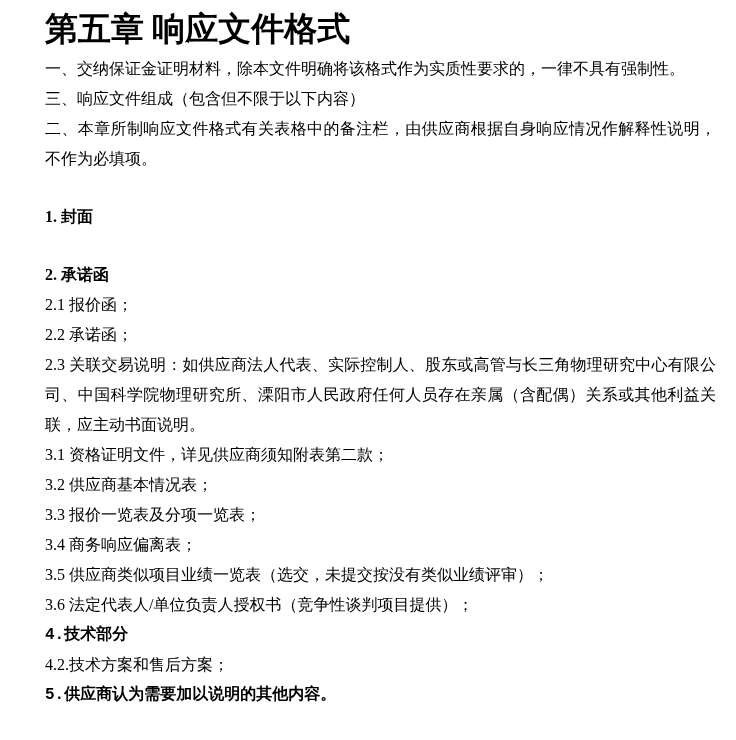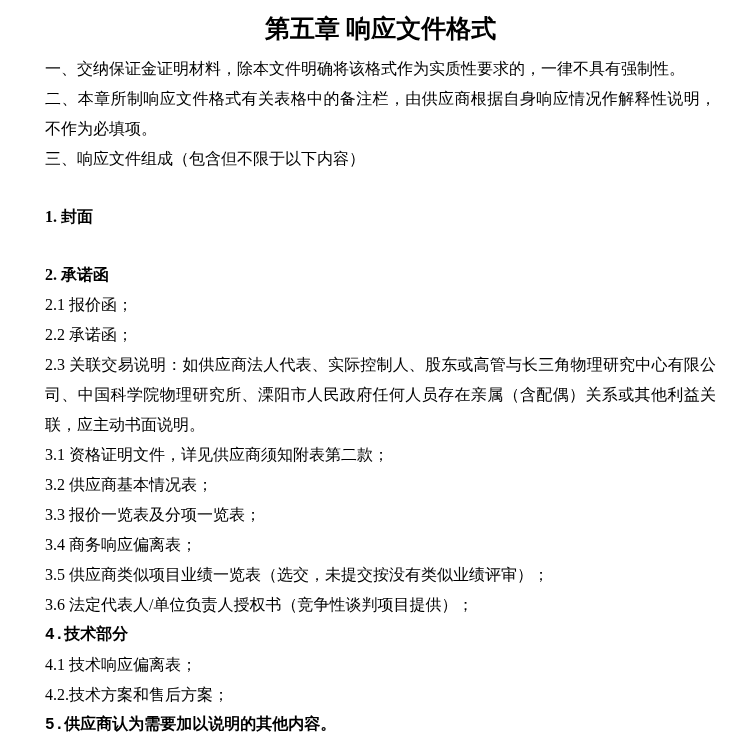--- a/index.html
+++ b/index.html
@@ -13,24 +13,24 @@
     height: 740px;
     box-sizing: border-box;
     padding: 12px 20px 0 45px;
     background: #ffffff;
     color: #000000;
     font-family: "Liberation Serif", "DejaVu Serif", serif;
     overflow: hidden;
   }
   .doc-title {
     margin: 0 0 8px 0;
-    font-size: 25px;
+    font-size: 33px;
     line-height: 34px;
     font-weight: bold;
-    text-align: center;
+    text-align: left;
     font-family: "Liberation Serif", "DejaVu Serif", serif;
   }
   .doc-body {
     font-size: 16px;
     line-height: 30px;
     text-align: justify;
   }
   .para {
     margin: 0;
     word-break: break-all;
@@ -45,31 +45,30 @@
   }
 </style>
 </head>
 <body>
 
 <div class="page">
   <h1 class="doc-title">第五章 响应文件格式</h1>
 
   <div class="doc-body">
     <p class="para">一、交纳保证金证明材料，除本文件明确将该格式作为实质性要求的，一律不具有强制性。</p>
+    <p class="para">三、响应文件组成（包含但不限于以下内容）</p>
     <p class="para">二、本章所制响应文件格式有关表格中的备注栏，由供应商根据自身响应情况作解释性说明，不作为必填项。</p>
-    <p class="para">三、响应文件组成（包含但不限于以下内容）</p>
     <p class="para bold-serif">1. 封面</p>
     <p class="para bold-serif">2. 承诺函</p>
     <p class="para">2.1 报价函；</p>
     <p class="para">2.2 承诺函；</p>
     <p class="para">2.3 关联交易说明：如供应商法人代表、实际控制人、股东或高管与长三角物理研究中心有限公司、中国科学院物理研究所、溧阳市人民政府任何人员存在亲属（含配偶）关系或其他利益关联，应主动书面说明。</p>
     <p class="para">3.1 资格证明文件，详见供应商须知附表第二款；</p>
     <p class="para">3.2 供应商基本情况表；</p>
     <p class="para">3.3 报价一览表及分项一览表；</p>
     <p class="para">3.4 商务响应偏离表；</p>
     <p class="para">3.5 供应商类似项目业绩一览表（选交，未提交按没有类似业绩评审）；</p>
     <p class="para">3.6 法定代表人/单位负责人授权书（竞争性谈判项目提供）；</p>
     <p class="para bold-hei">4.技术部分</p>
-    <p class="para">4.1 技术响应偏离表；</p>
     <p class="para">4.2.技术方案和售后方案；</p>
     <p class="para bold-hei">5.供应商认为需要加以说明的其他内容。</p>
   </div>
 </div>
 
 </body></html>

